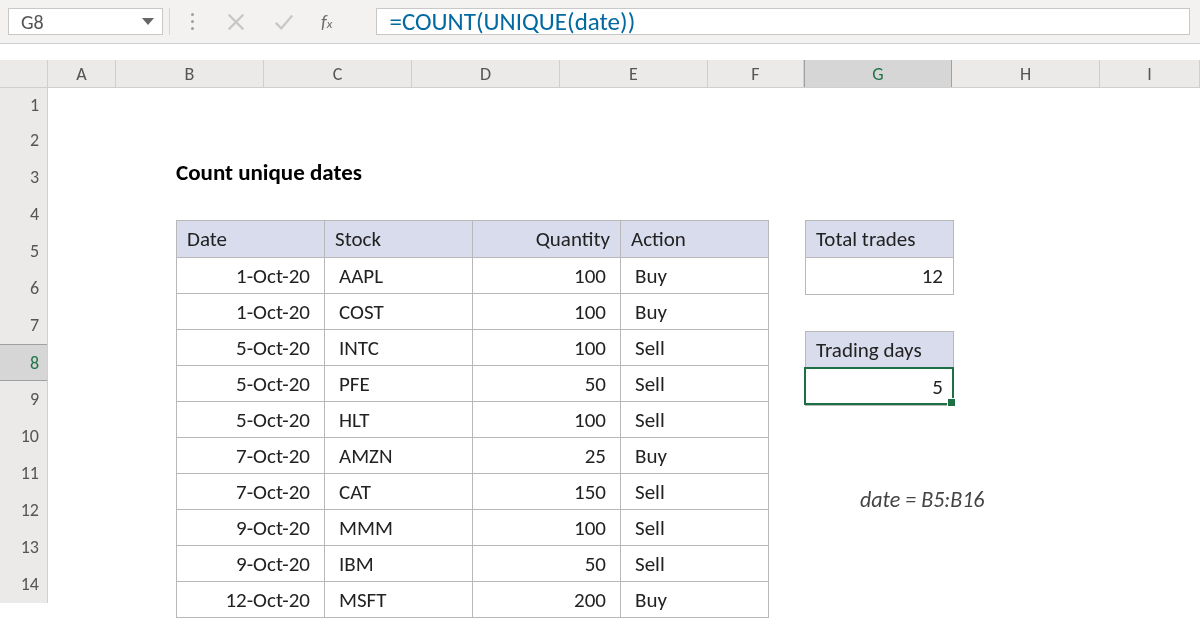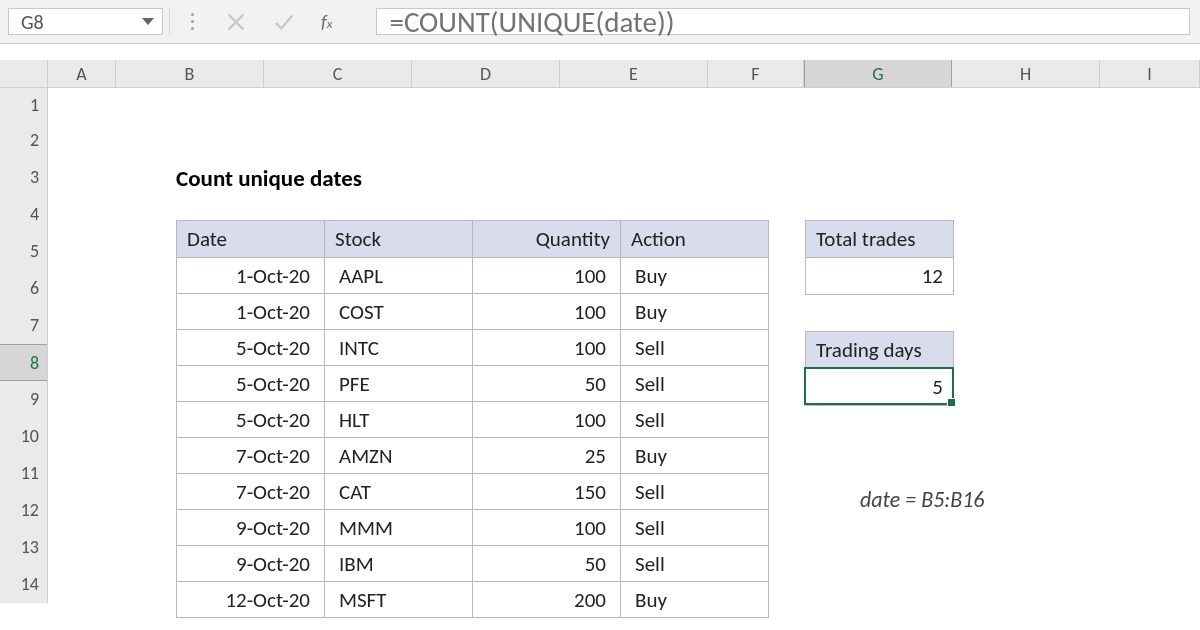--- a/index.html
+++ b/index.html
@@ -62,22 +62,22 @@
     display: flex; align-items: baseline;
     padding-right: 26px;
   }
   .fx-label .sub { font-size: 13px; font-style: italic; }
   .formula-box {
     flex: 1;
     background: #fff;
     border: 1px solid #c8c8c8;
     display: flex; align-items: center;
     padding: 0 12px;
-    font-size: 29px;
-    color: #737373;
+    font-size: 25px;
+    color: #0369a1;
   }
 
   
   .sheet {
     position: absolute;
     left: 0; right: 0; top: 60px; bottom: 0;
     overflow: hidden;
   }
   .colheads {
     display: flex;
@@ -124,21 +124,21 @@
   }
 
   .gridsurf {
     position: absolute;
     left: 48px; top: 28px; right: 0; bottom: 0;
     background: #fff;
   }
 
   .title {
     position: absolute;
-    left: 128px; top: 76px;
+    left: 128px; top: 70px;
     font-weight: bold;
     font-size: 23px;
     color: #000;
   }
 
   .table1 {
     position: absolute;
     left: 128px; top: 132px;
     border-collapse: collapse;
     font-size: 21px;

